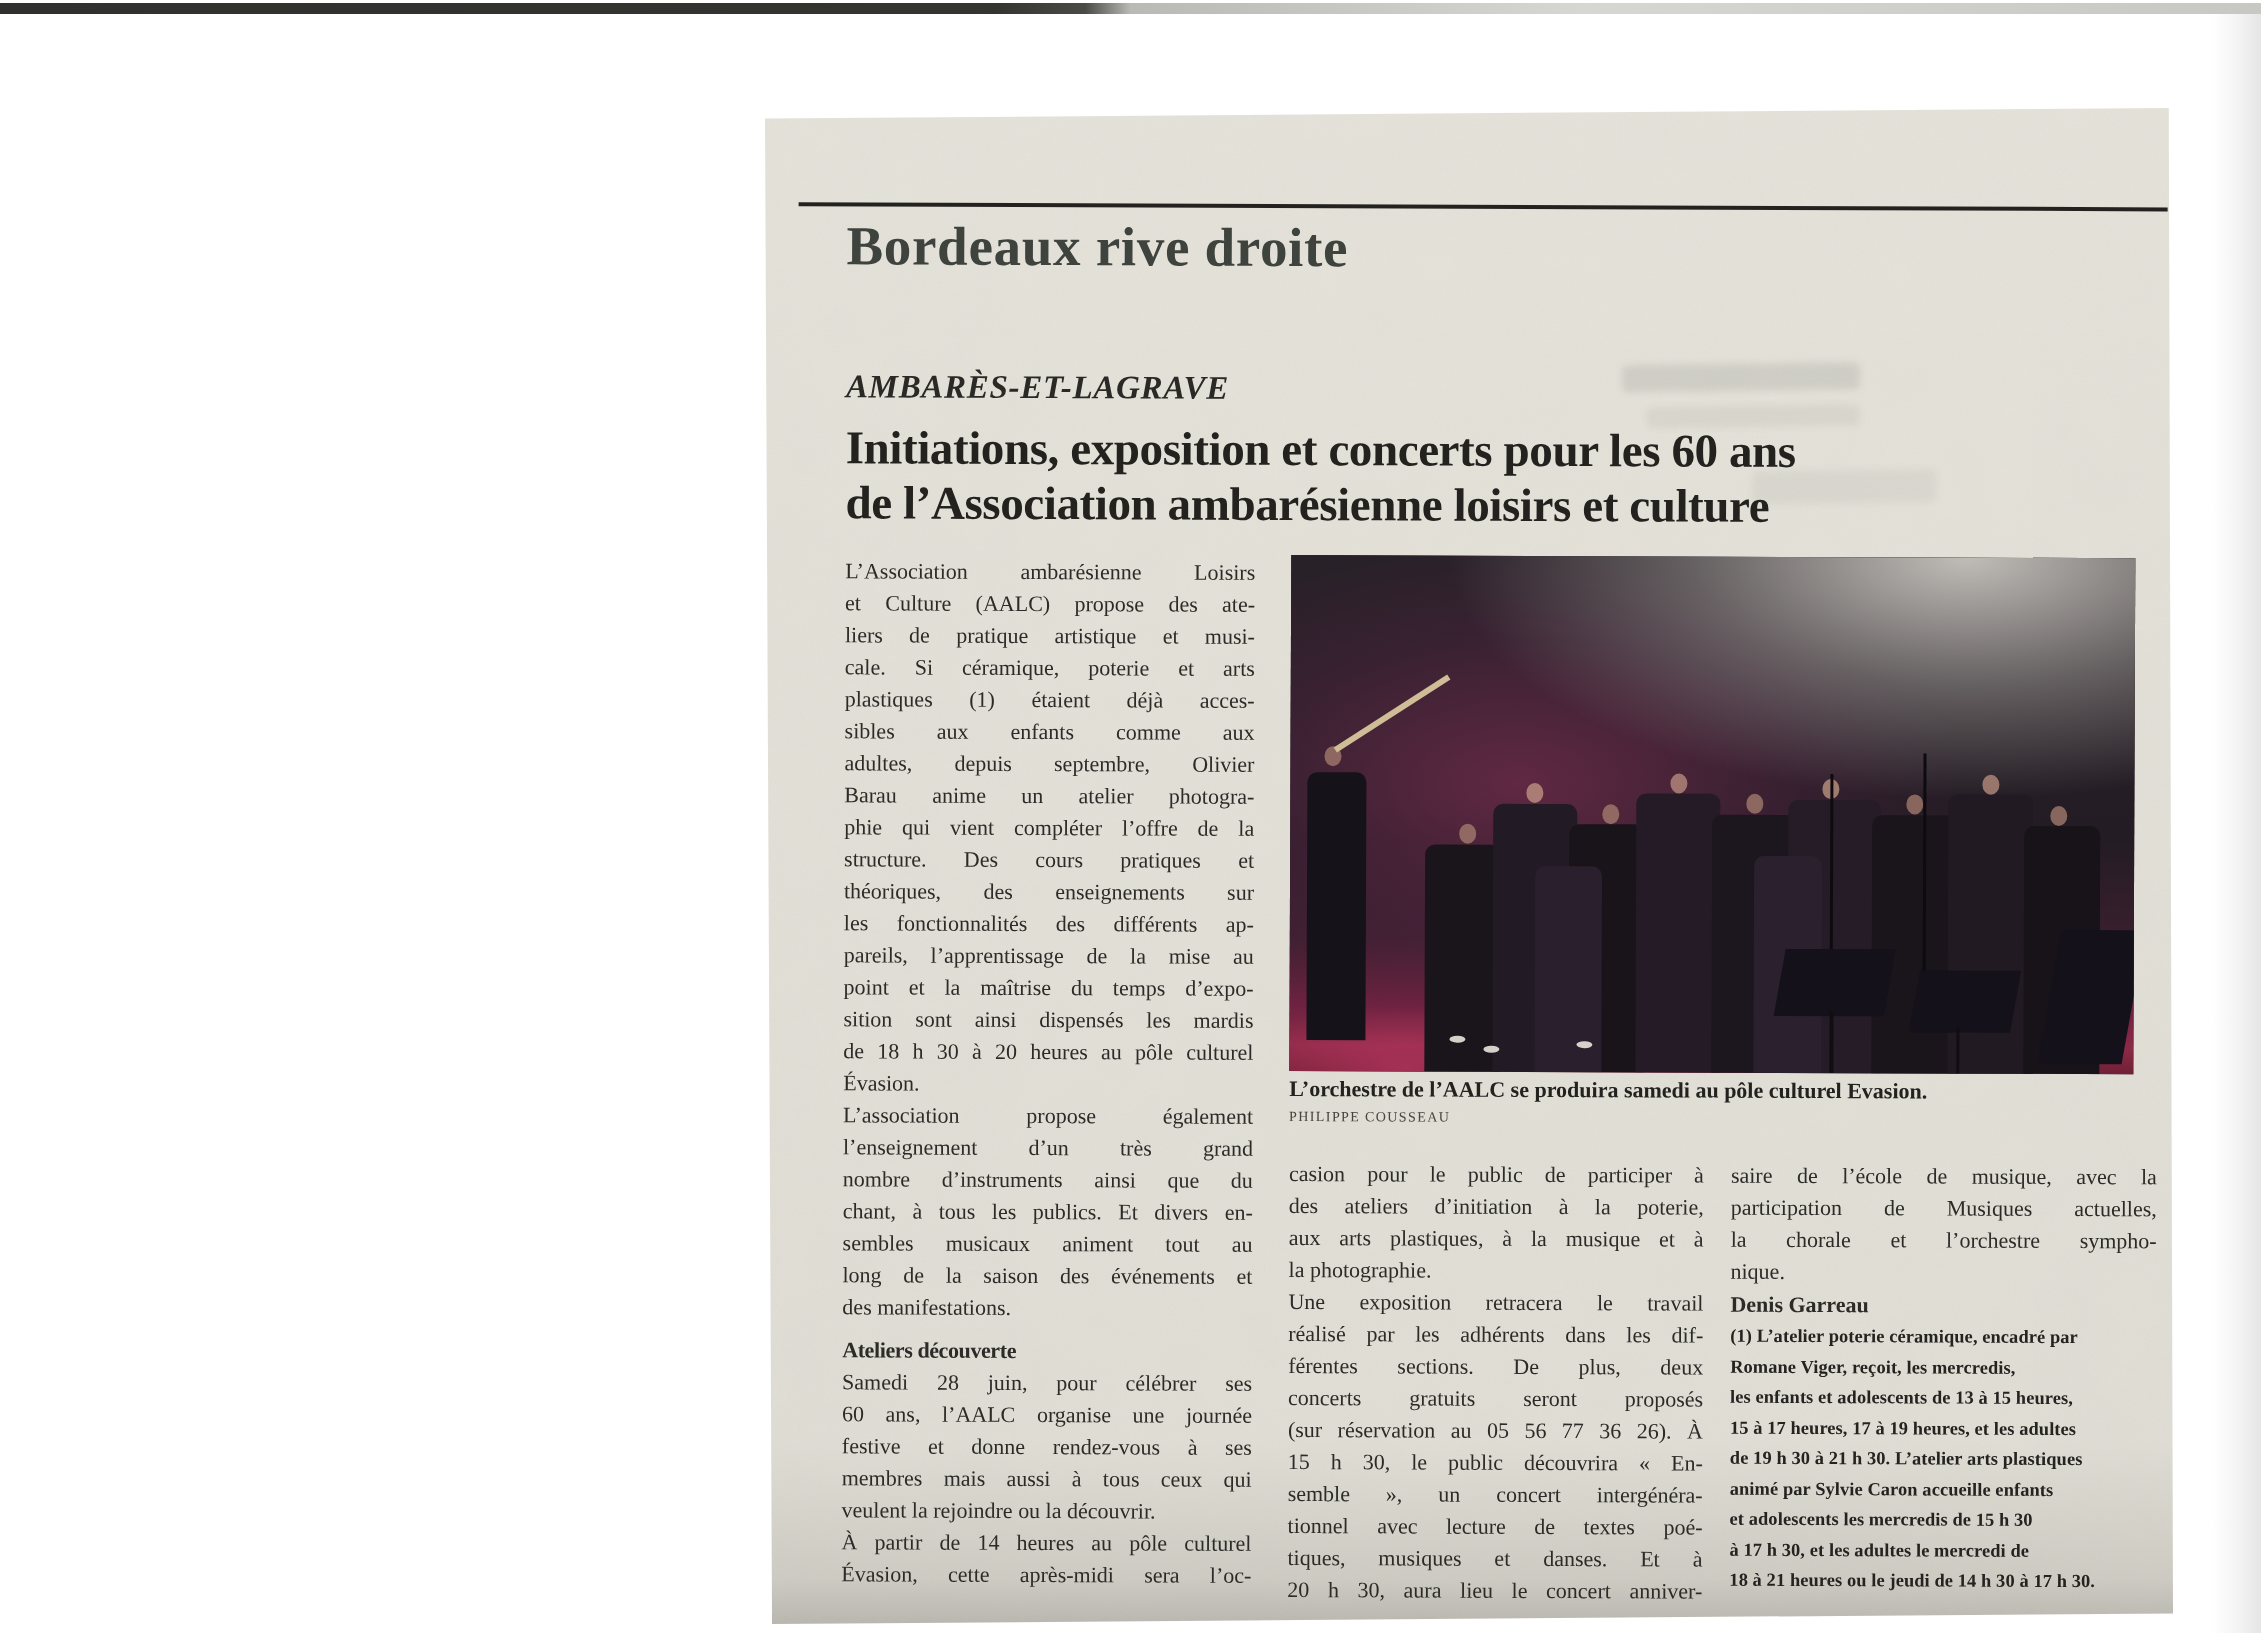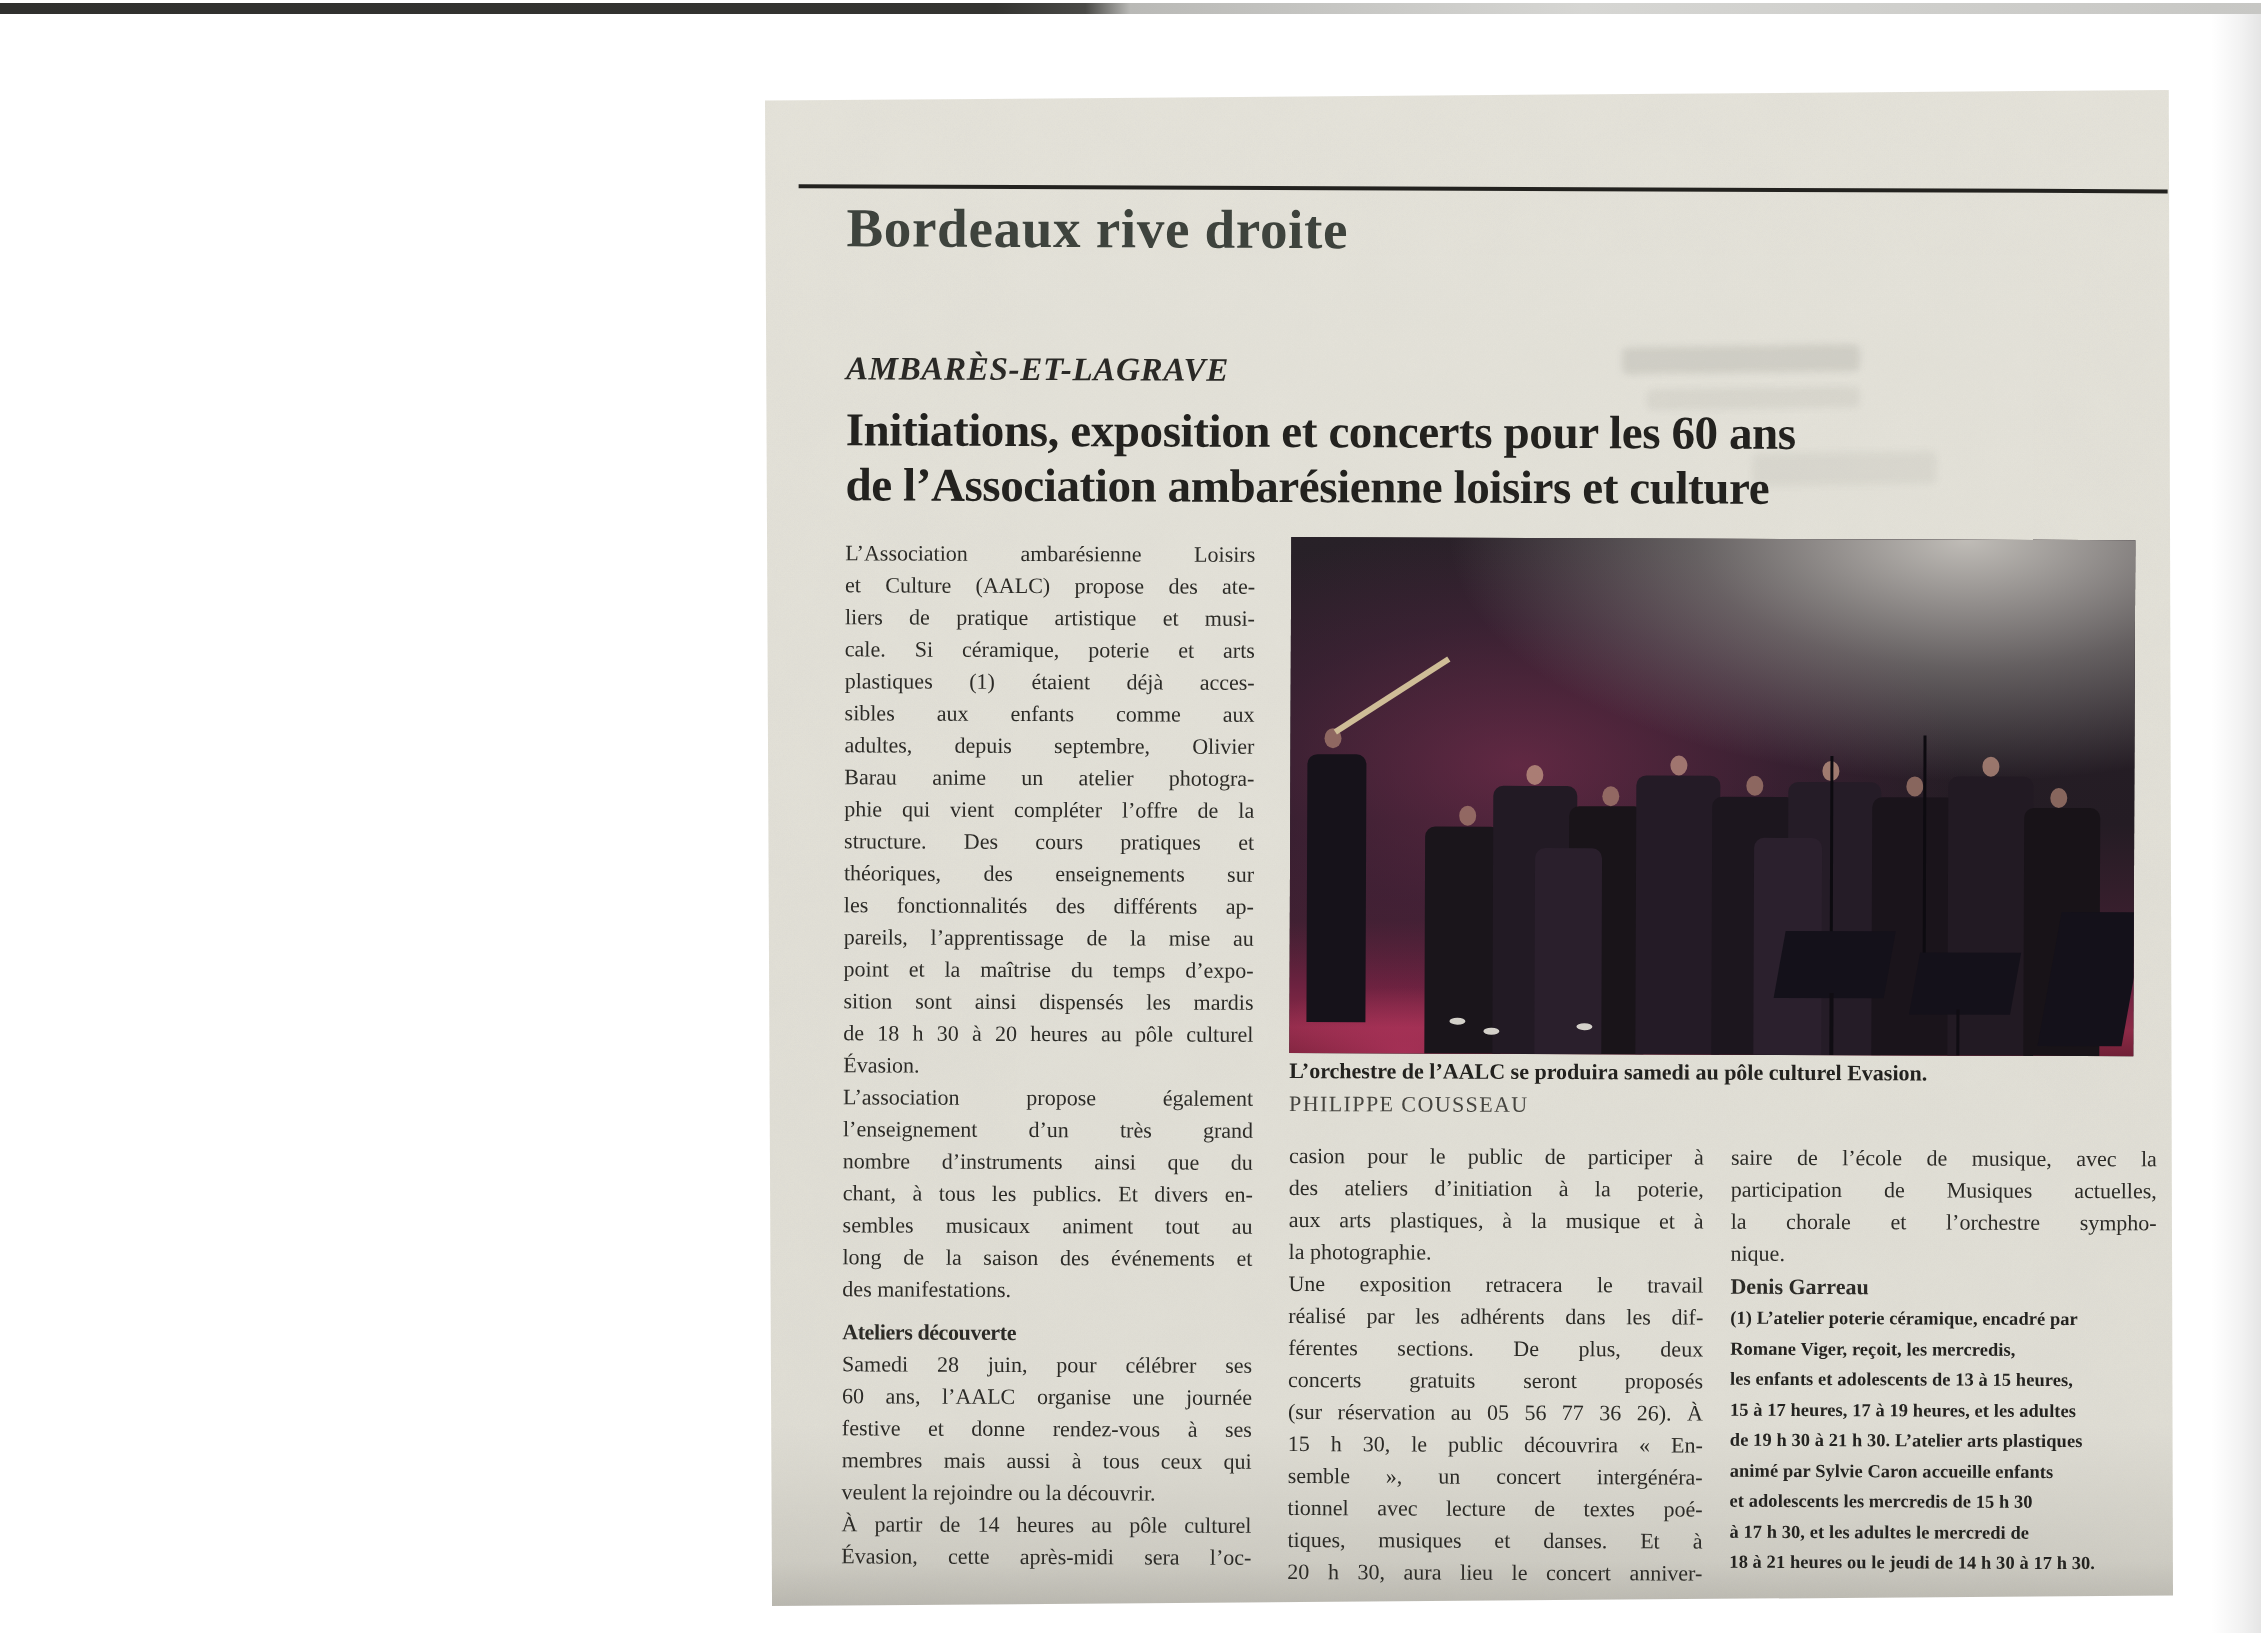--- a/index.html
+++ b/index.html
@@ -4,21 +4,21 @@
 <style>
   html,body{margin:0;padding:0;background:#ffffff;}
   .page{position:relative;width:2261px;height:1634px;background:#ffffff;overflow:hidden;
         font-family:"Liberation Serif", serif;color:#2b2a26;}
   
   .scan-band{position:absolute;left:0;top:2.8px;width:100%;height:11.3px;
     background:linear-gradient(90deg,#30302e 0%,#343431 44%,#4a4a47 48%,#b9b9b6 50%,#d6d6d3 70%,#c7c7c4 100%);}
   .right-shade{position:absolute;right:0;top:14px;width:50px;height:1619px;
     background:linear-gradient(90deg,rgba(0,0,0,0) 0%,rgba(0,0,0,0.05) 60%,rgba(0,0,0,0.10) 100%);}
   
-  .clipping{position:absolute;left:765px;top:90px;width:1408px;height:1516px;
+  .clipping{position:absolute;left:765px;top:108px;width:1408px;height:1516px;
     background:linear-gradient(180deg,#e6e4db 0%,#e3e1d8 55%,#e1dfd6 88%,#cfcdc4 97%,#bab8b0 100%);
     clip-path:polygon(0 0.7%,99.7% 0,100% 99.3%,0.5% 100%);
     box-shadow:0 2.1px 4.3px rgba(0,0,0,0.12);}
   .paper-noise{position:absolute;inset:0;opacity:.45;pointer-events:none;}
   .content{position:absolute;inset:0;transform:rotate(0.22deg);transform-origin:0 0;}
   .rule{position:absolute;left:34px;width:1369px;height:4.3px;background:#23221f;top:94px;}
   .section-title{position:absolute;left:82px;top:106px;font-size:55px;font-weight:700;
      color:#3e433d;letter-spacing:0.7px;}
   .ghost{position:absolute;background:rgba(95,95,88,0.14);filter:blur(3.5px);border-radius:5.7px;transform:rotate(-1deg);}
   .g1{left:858px;top:252px;width:238px;height:27px;}
@@ -48,21 +48,21 @@
      background:radial-gradient(60% 100% at 30% 100%,rgba(216,64,116,.5) 0%,rgba(216,64,116,0) 80%);}
   .fig{background:#1d171d;border-radius:10px 10px 0 0;}
   .head{width:17px;height:20px;border-radius:50%;background:#a87f70;opacity:.75;}
   .guitar-neck{width:135px;height:6.4px;background:#cfbd97;transform:rotate(-33deg);left:4%;top:30%;}
   .mic{width:2.8px;background:#0d0b10;}
   .standtop{background:#14111a;transform:skewX(-10deg);}
   .standleg{width:3.5px;background:#100d13;}
   .shoe{width:15.6px;height:7px;border-radius:50%;background:#e8e4dd;opacity:.9;}
   
   .caption{position:absolute;left:528px;top:966px;width:872px;font-size:22px;font-weight:700;color:#23221f;}
-  .credit{position:absolute;left:528px;top:999px;font-size:22px;letter-spacing:1.4px;color:#45443f;}
+  .credit{position:absolute;left:528px;top:999px;font-size:14px;letter-spacing:1.4px;color:#45443f;}
 </style>
 </head>
 <body>
 
 <div class="page">
 
   <div class="scan-band"></div>
   <div class="right-shade"></div>
 
   <div class="clipping">

